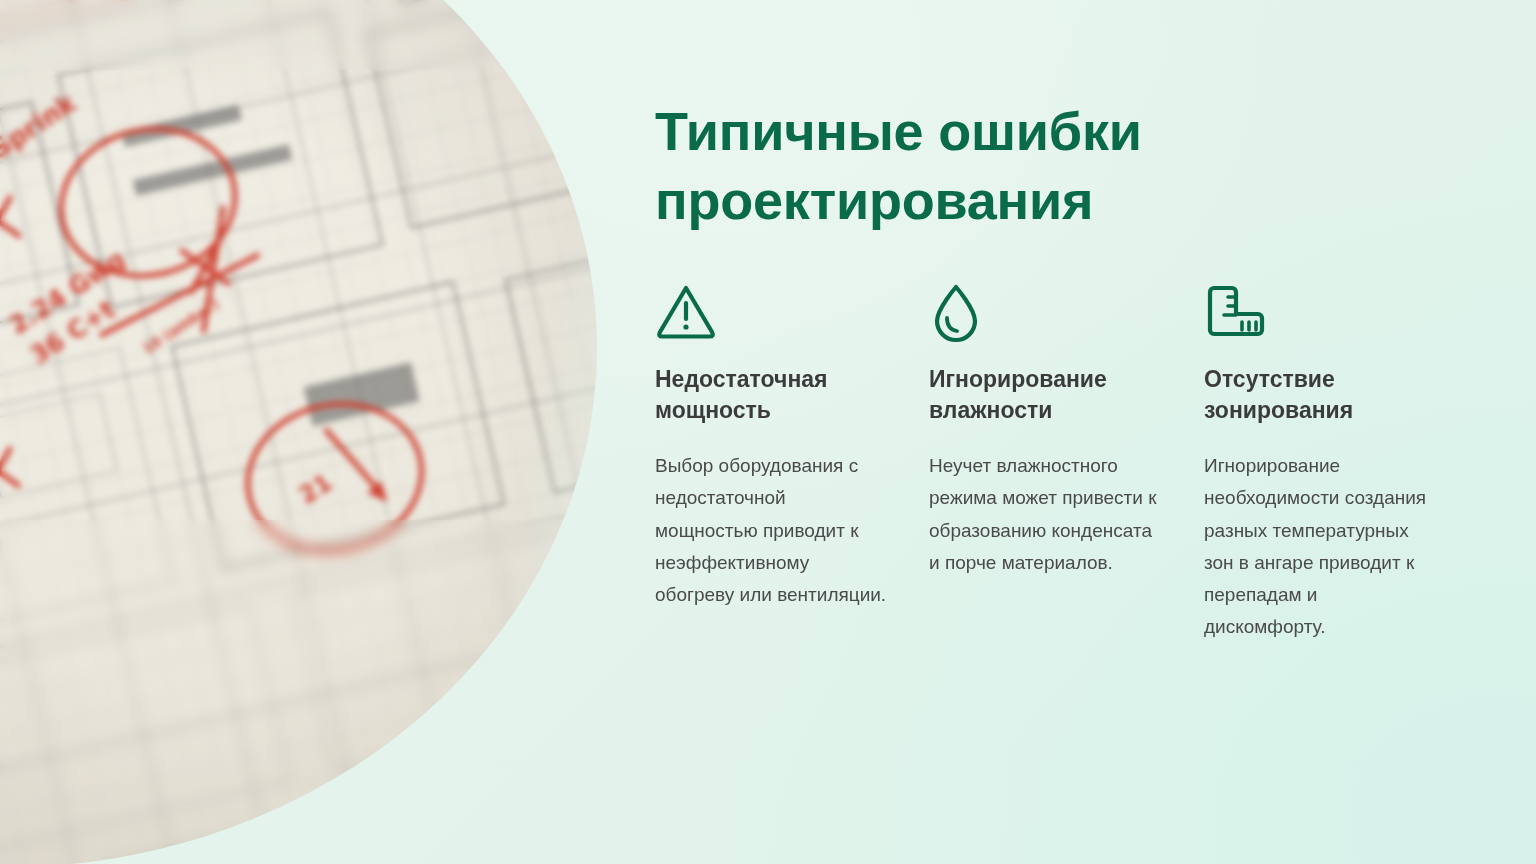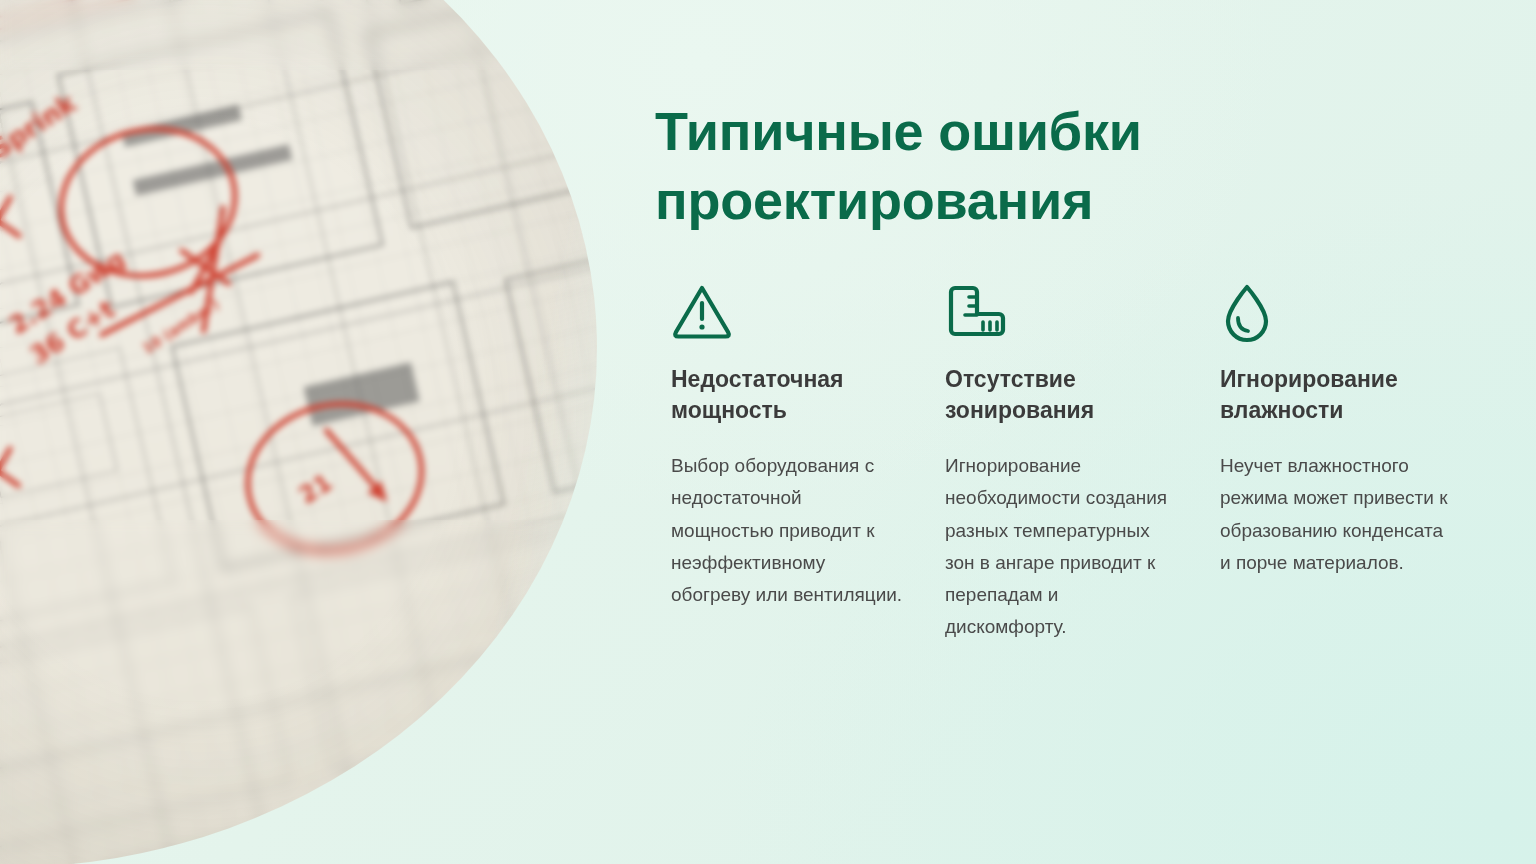--- a/index.html
+++ b/index.html
@@ -114,21 +114,21 @@
     width:845px; height:864px;
   }
   .title{
     position:absolute; left:0; top:97px;
     width:600px;
     color:#0a6b4a;
     font-size:54px; font-weight:700; line-height:1.28;
     letter-spacing:-.2px;
   }
   .cols{
-    position:absolute; left:16px; top:282px;
+    position:absolute; left:0; top:282px;
     width:840px;
     display:flex;
   }
   .col{ width:275px; padding-right:42px; }
   .col:nth-child(2){ margin-left:-1px; }
   .icon{ height:66px; margin-bottom:16px; display:block; }
   .icon svg{ display:block; }
   .col-head{
     color:#3b3b3b;
     font-size:23px; font-weight:700; line-height:1.33;
@@ -216,36 +216,36 @@
             <path d="M31 21 L31 37" stroke="#0a6b4a" stroke-width="4.2" stroke-linecap="round"></path>
             <circle cx="31" cy="45" r="2.6" fill="#0a6b4a"></circle>
           </svg>
         </span>
         <div class="col-head">Недостаточная мощность</div>
         <div class="col-body">Выбор оборудования с недостаточной мощностью приводит к неэффективному обогреву или вентиляции.</div>
       </div>
 
       <div class="col">
         <span class="icon">
+          <svg width="54" height="62" viewBox="0 0 54 62" fill="none">
+            <path d="M27 5 C27 5 46 27 46 39 A19 19 0 0 1 8 39 C8 27 27 5 27 5 Z" stroke="#0a6b4a" stroke-width="4.2" stroke-linejoin="round" fill="none"></path>
+            <path d="M18 36 C18 44 22 48 28 49" stroke="#0a6b4a" stroke-width="3.8" stroke-linecap="round" fill="none"></path>
+          </svg>
+        </span>
+        <div class="col-head">Игнорирование влажности</div>
+        <div class="col-body">Неучет влажностного режима может привести к образованию конденсата и порче материалов.</div>
+      </div>
+
+      <div class="col">
+        <span class="icon">
           <svg width="62" height="62" viewBox="0 0 62 62" fill="none">
             <path d="M10 6 h18 a4 4 0 0 1 4 4 v22 h22 a4 4 0 0 1 4 4 v12 a4 4 0 0 1 -4 4 h-44 a4 4 0 0 1 -4 -4 v-38 a4 4 0 0 1 4 -4 z" stroke="#0a6b4a" stroke-width="4.2" stroke-linejoin="round" fill="none"></path>
             <path d="M32 15 h-8 M32 24 h-8 M32 33 h-12" stroke="#0a6b4a" stroke-width="3.6" stroke-linecap="round"></path>
             <path d="M38 40 v8 M45 40 v8 M52 40 v8" stroke="#0a6b4a" stroke-width="3.6" stroke-linecap="round"></path>
           </svg>
         </span>
         <div class="col-head">Отсутствие зонирования</div>
         <div class="col-body">Игнорирование необходимости создания разных температурных зон в ангаре приводит к перепадам и дискомфорту.</div>
       </div>
 
-      <div class="col">
-        <span class="icon">
-          <svg width="54" height="62" viewBox="0 0 54 62" fill="none">
-            <path d="M27 5 C27 5 46 27 46 39 A19 19 0 0 1 8 39 C8 27 27 5 27 5 Z" stroke="#0a6b4a" stroke-width="4.2" stroke-linejoin="round" fill="none"></path>
-            <path d="M18 36 C18 44 22 48 28 49" stroke="#0a6b4a" stroke-width="3.8" stroke-linecap="round" fill="none"></path>
-          </svg>
-        </span>
-        <div class="col-head">Игнорирование влажности</div>
-        <div class="col-body">Неучет влажностного режима может привести к образованию конденсата и порче материалов.</div>
-      </div>
-
     </div>
   </div>
 </div>
 
 </body></html>

